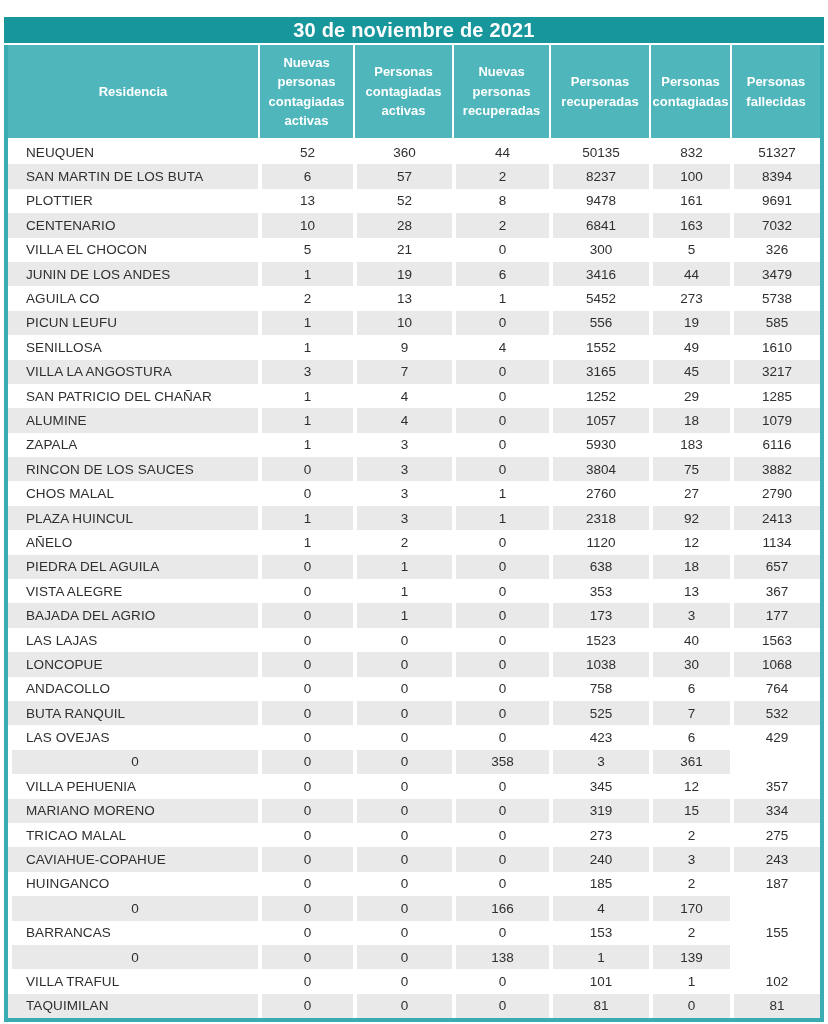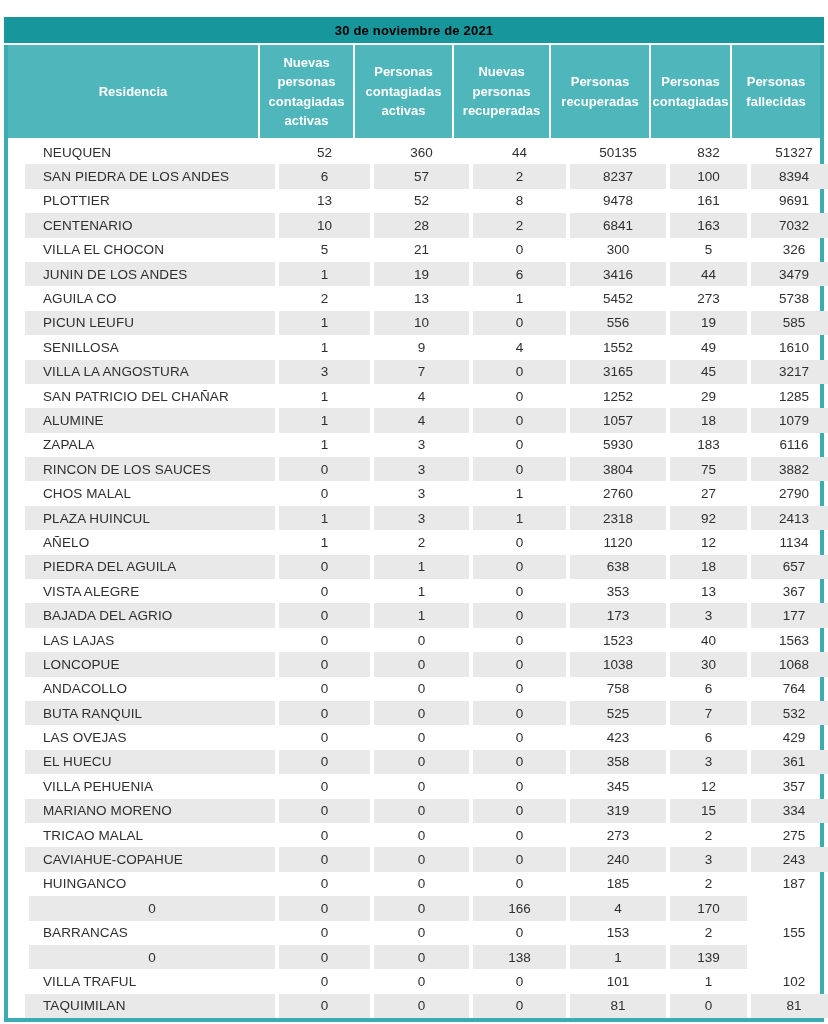--- a/index.html
+++ b/index.html
@@ -16,41 +16,41 @@
     padding: 0 4px 4px 4px;
   }
   .titlebar {
     height: 28px;
     margin: 0 -4px;
     background: var(--title-bar, #17969C);
     border-bottom: 2px solid #ffffff;
     display: flex; align-items: center; justify-content: center;
   }
   .titlebar .title-text {
-    color: #000000; font-weight: bold; font-size: 13px; letter-spacing: 0.2px;
+    color: #ffffff; font-weight: bold; font-size: 20px; letter-spacing: 0.2px;
   }
   .grid-cols {
     display: grid;
     grid-template-columns: 250px 95px 99px 97px 100px 81px 90px;
   }
   .header-row {
     background: var(--header-bg, #4FB6BC);
     border-bottom: 2px solid #ffffff;
   }
   .header-cell {
     min-height: 93px;
     display: flex; align-items: center; justify-content: center;
     text-align: center;
     color: var(--header-text, #ffffff);
     font-weight: bold; font-size: 13px; line-height: 1.5;
     padding: 4px 6px;
     border-left: 2px solid #ffffff;
   }
   .header-cell:first-child { border-left: none; text-align: right; }
-  .tbody { background: #ffffff; padding-left: 17px; }
+  .tbody { background: #ffffff; }
   .row { height: 24.4px; background: var(--row-bg, #ffffff); }
   .row.alt .cell { background: var(--row-alt, #E9E9E9); }
   .cell {
     display: flex; align-items: center;
     font-size: 13.5px;
     color: var(--text, #2F2F2F);
     background: transparent;
   }
   .cell.name { padding-left: 18px; letter-spacing: 0.1px; }
   .cell.num { justify-content: center; border-left: 4px solid #ffffff; }
@@ -79,21 +79,21 @@
         <div class="grid-cols row">
         <div class="cell name">NEUQUEN</div>
         <div class="cell num">52</div>
         <div class="cell num">360</div>
         <div class="cell num">44</div>
         <div class="cell num">50135</div>
         <div class="cell num">832</div>
         <div class="cell num">51327</div>
       </div>
         <div class="grid-cols row alt">
-        <div class="cell name">SAN PIEDRA DE LOS ANDES</div>
+        <div class="cell name">SAN MARTIN DE LOS BUTA</div>
         <div class="cell num">6</div>
         <div class="cell num">57</div>
         <div class="cell num">2</div>
         <div class="cell num">8237</div>
         <div class="cell num">100</div>
         <div class="cell num">8394</div>
       </div>
         <div class="grid-cols row">
         <div class="cell name">PLOTTIER</div>
         <div class="cell num">13</div>
@@ -295,21 +295,20 @@
         <div class="grid-cols row">
         <div class="cell name">LAS OVEJAS</div>
         <div class="cell num">0</div>
         <div class="cell num">0</div>
         <div class="cell num">0</div>
         <div class="cell num">423</div>
         <div class="cell num">6</div>
         <div class="cell num">429</div>
       </div>
         <div class="grid-cols row alt">
-        <div class="cell name">EL HUECU</div>
         <div class="cell num">0</div>
         <div class="cell num">0</div>
         <div class="cell num">0</div>
         <div class="cell num">358</div>
         <div class="cell num">3</div>
         <div class="cell num">361</div>
       </div>
         <div class="grid-cols row">
         <div class="cell name">VILLA PEHUENIA</div>
         <div class="cell num">0</div>

